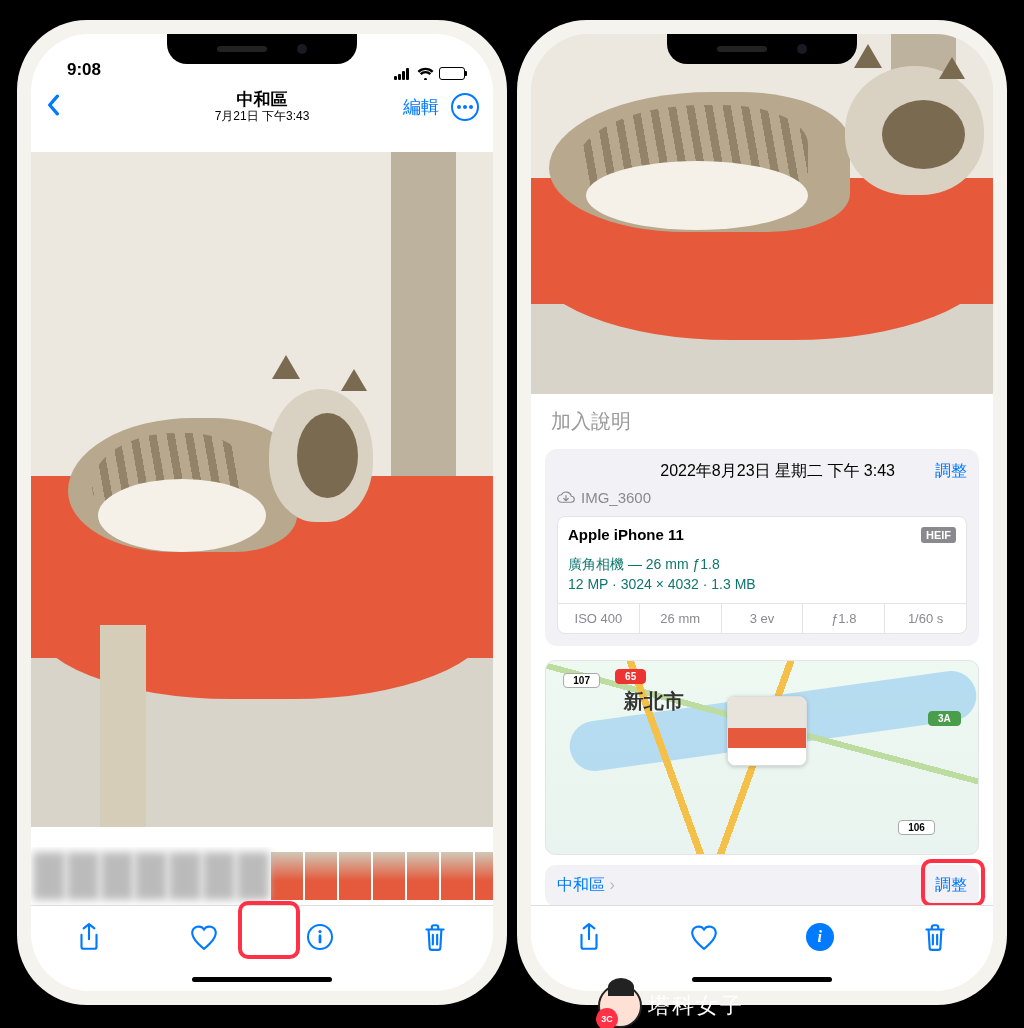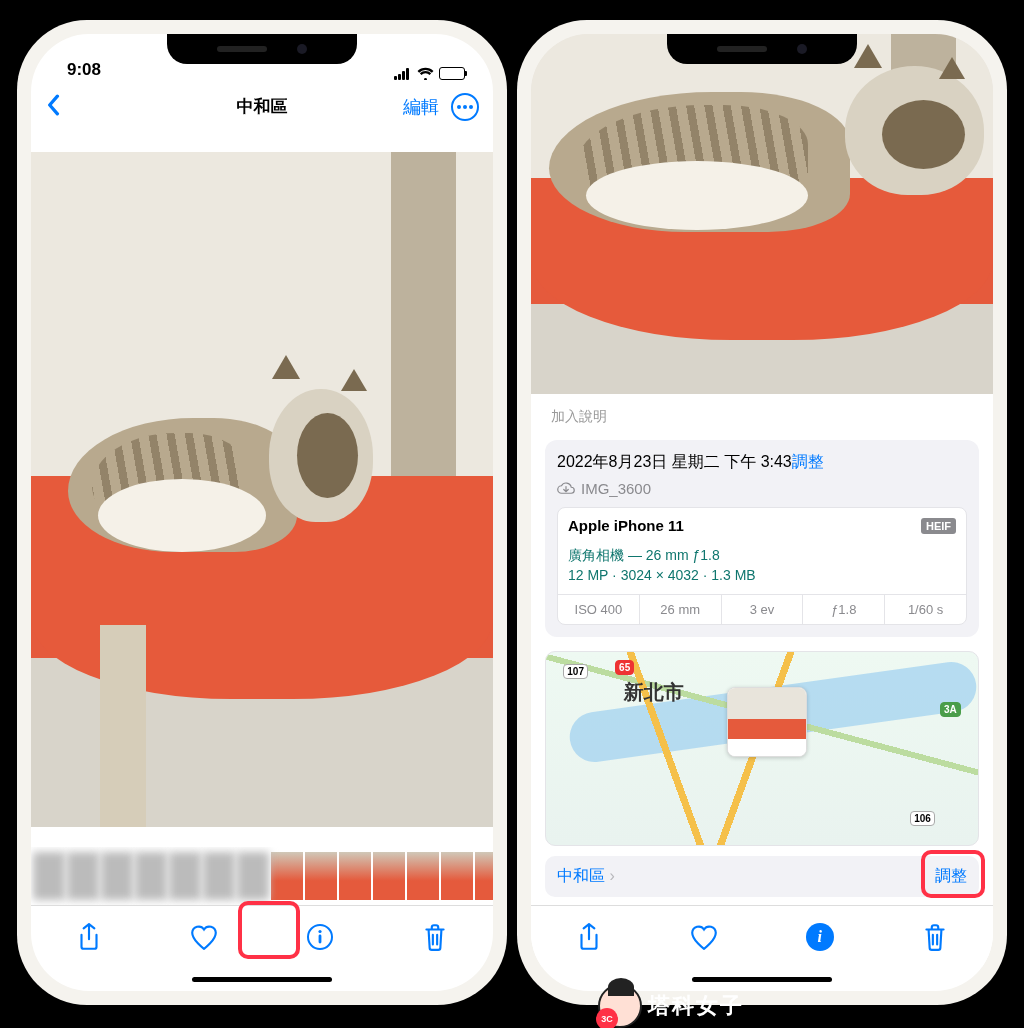--- a/index.html
+++ b/index.html
@@ -145,23 +145,23 @@
   .toolbar .tb-icon{width:30px;height:30px;display:flex;align-items:center;justify-content:center;color:#007aff;}
   .home-ind{height:24px;display:flex;justify-content:center;align-items:center;}
   .home-ind div{width:140px;height:5px;background:#000;border-radius:3px;}
 
   
   .hl{position:absolute;border:4px solid #ff3146;border-radius:10px;pointer-events:none;}
 
   
   .topimg { height: 360px; }
   .sheet{ flex:1; background:#fff; padding: 0 14px; overflow-y:auto;}
-  .caption{color:#999;font-size:14px;padding:14px 6px;}
+  .caption{color:#999;font-size:20px;padding:14px 6px;}
   .card{background:#f2f2f6;border-radius:12px;padding:12px;margin-bottom:14px;}
-  .card .row1{display:flex;justify-content:flex-start;align-items:center;font-size:16px;}
+  .card .row1{display:flex;justify-content:flex-end;align-items:center;font-size:16px;gap:40px;}
   .card .row1 .date{color:#000;}
   .card .row1 .adj{color:#007aff;}
   .card .row2{display:flex;align-items:center;gap:6px;color:#8a8a8e;font-size:15px;margin-top:6px;}
   .cloud-icn{width:18px;height:18px;}
   .ic-box{background:#fff;border:1px solid #e4e4e8;border-radius:8px;margin-top:10px;}
   .ic-top{display:flex;justify-content:space-between;align-items:center;padding:9px 10px;font-size:15px;}
   .ic-top .device{font-weight:600;}
   .hef{background:#8a8a8e;color:#fff;font-size:11px;font-weight:700;padding:2px 5px;border-radius:3px;}
   .ic-mid{padding:3px 10px 9px;color:#0f766e;font-size:14px;line-height:1.4;}
   .ic-bot{border-top:1px solid #e4e4e8;display:flex;color:#8a8a8e;font-size:13px;}
@@ -170,31 +170,31 @@
   .mapcard{position:relative;height:195px;background:linear-gradient(#eef9f2,#e9f3ef);border-radius:10px;overflow:hidden;margin-bottom:10px;border:1px solid #e4e4e8;}
   .mapcard .river{position:absolute;left:5%;top:18%;right:0;height:50px;background:#a7d5f0;transform:rotate(-8deg);border-radius:40px;opacity:.8;}
   .mapcard .roads{position:absolute;inset:0;background:
     linear-gradient(110deg,transparent 48%,#f5c04a 48% 49.5%,transparent 49.5%),
     linear-gradient(70deg,transparent 30%,#f5c04a 30% 31.5%,transparent 31.5%),
     linear-gradient(15deg,transparent 60%,#bcdca0 60% 62%,transparent 62%);
   }
   .mapcard .city{position:absolute;left:18%;top:14%;font-size:20px;font-weight:600;color:#333;}
   .mapcard .pin{position:absolute;left:42%;top:18%;width:80px;height:70px;background:#fff;border-radius:8px;border:1px solid #ddd;overflow:hidden;box-shadow:0 1px 4px rgba(0,0,0,.2);}
   .mapcard .pin .mini-cat{width:100%;height:100%;background:linear-gradient(#e8e4db 45%,#e55a3c 45% 75%,#fff 75%);}
-  .mapcard .shield{position:absolute;padding:1px 3px;font-size:10px;font-weight:700;background:#fff;border:1px solid #aaa;border-radius:4px;}
+  .mapcard .shield{position:absolute;padding:1px 9px;font-size:10px;font-weight:700;background:#fff;border:1px solid #aaa;border-radius:4px;}
   .map-foot{display:flex;justify-content:space-between;align-items:center;padding:10px 12px;background:#f2f2f6;border-radius:10px;margin-bottom:14px;gap:19px;}
   .map-foot .loc{color:#007aff;font-size:16px;}
   .map-foot .adj{color:#007aff;font-size:16px;}
   .info-filled{width:28px;height:28px;border-radius:50%;background:#007aff;display:flex;align-items:center;justify-content:center;color:#fff;font-family:Georgia,serif;font-style:italic;font-weight:700;}
   
   .wm{position:absolute;right:280px;bottom:0px;display:flex;align-items:center;gap:6px;color:#fff;z-index:100;}
   .wm .face{width:44px;height:44px;border-radius:50%;background:#ffe0d5;border:2px solid #222;position:relative;}
   .wm .face::before{content:"";position:absolute;left:8px;top:-8px;width:26px;height:18px;background:#222;border-radius:50% 50% 0 0;}
   .wm .badge{position:absolute;bottom:-4px;left:-4px;width:22px;height:22px;border-radius:50%;background:#ff3146;color:#fff;font-size:9px;font-weight:700;display:flex;align-items:center;justify-content:center;}
-  .wm .txt{font-size:22px;font-weight:700;letter-spacing:2px;}
+  .wm .txt{font-size:22px;font-weight:400;letter-spacing:2px;}
 </style>
 </head>
 <body>
 
 <div class="stage">
 
   <div class="phone">
     <div class="screen">
       <div class="notch">
           <span class="speaker"></span>
@@ -218,20 +218,21 @@
       </div>
 
       <div class="navhdr">
         <span class="back">
           <svg width="16" height="22" viewBox="0 0 12 20">
               <path fill="none" stroke="#007aff" stroke-width="3" stroke-linecap="round" stroke-linejoin="round" d="M10 2 3 10l7 8"></path>
             </svg>
         </span>
         <div class="title">
           <div class="t1">中和區</div>
+          <div class="t2">7月21日 下午3:43</div>
         </div>
         <div class="right">
           <span class="edit">編輯</span>
           <span class="circ-more">
               <span class="dots">
                 <span></span>
                 <span></span>
                 <span></span>
               </span>
             </span>

